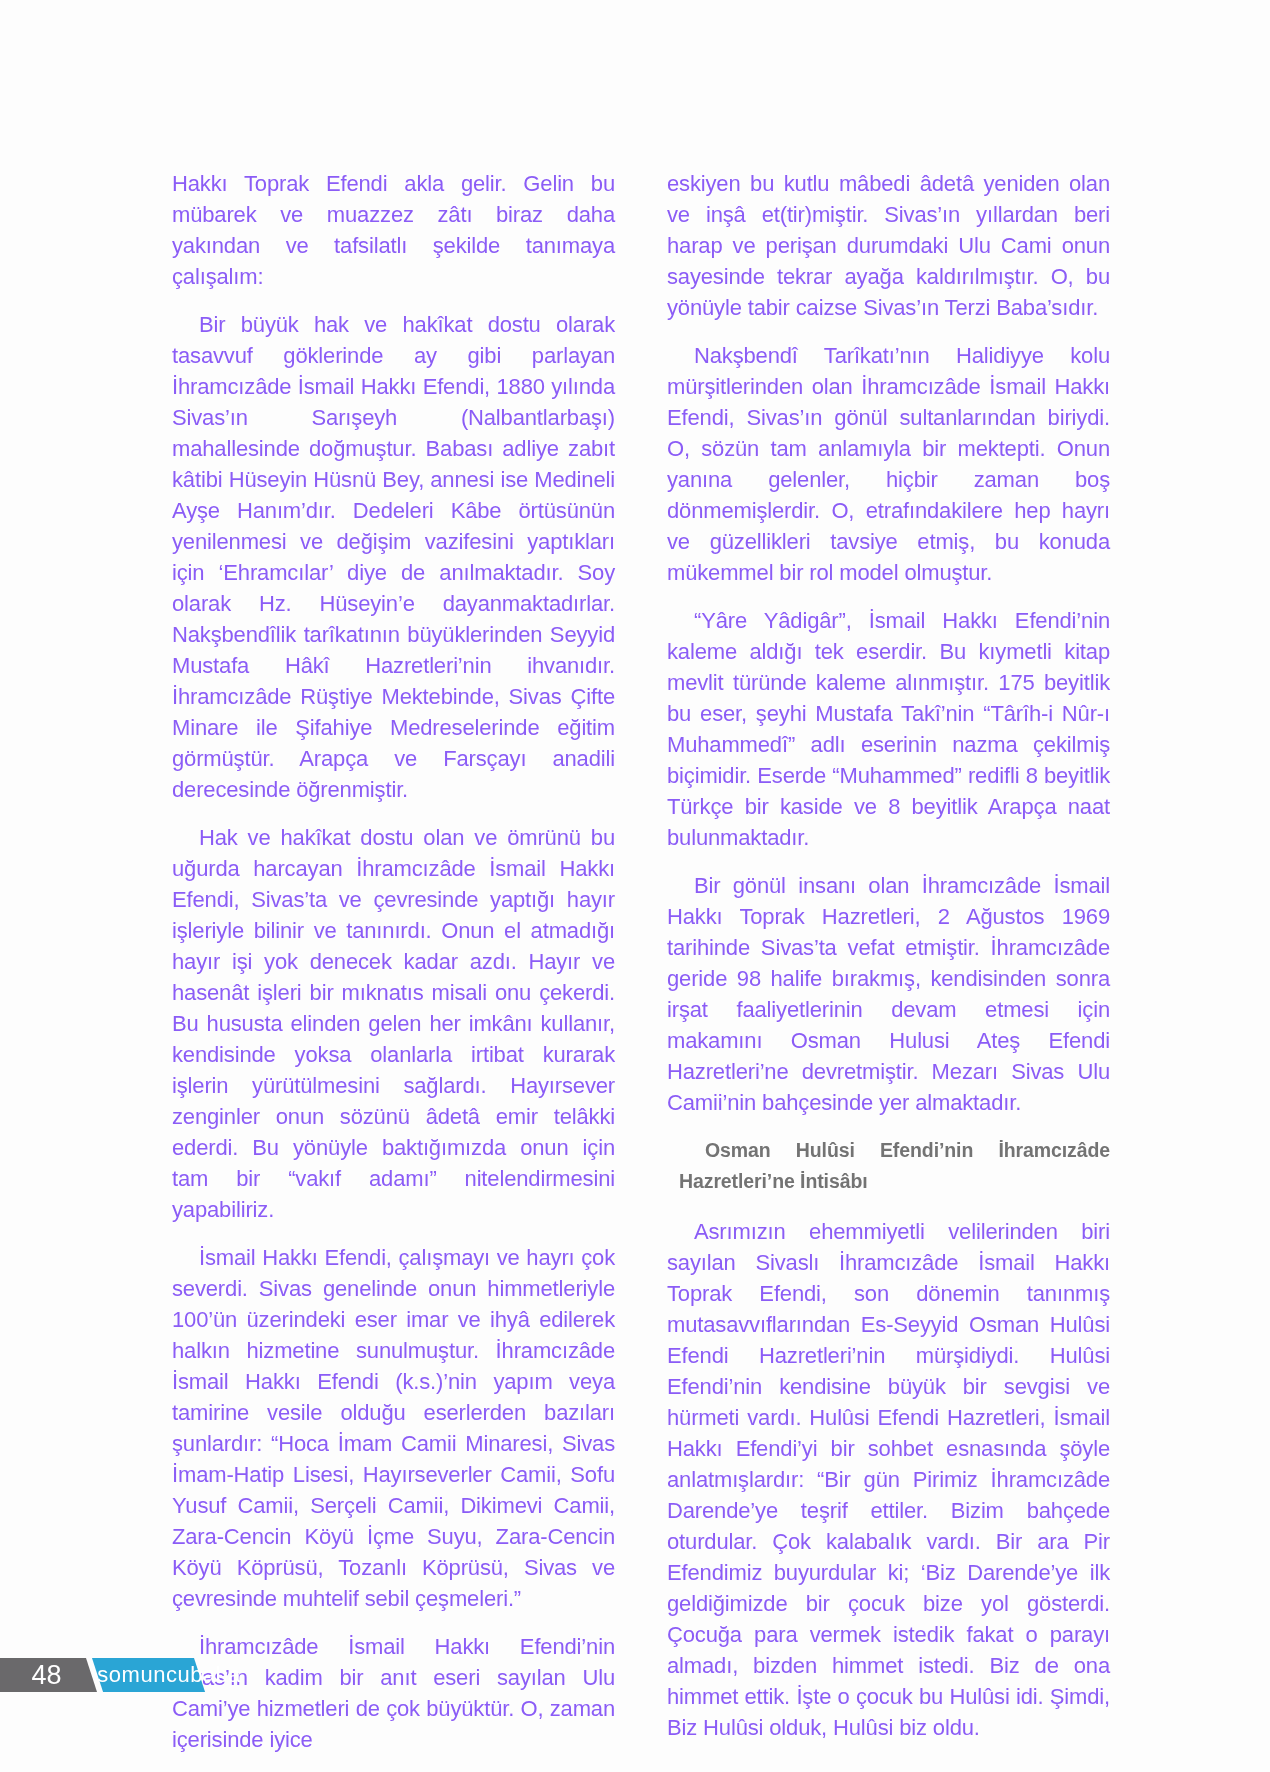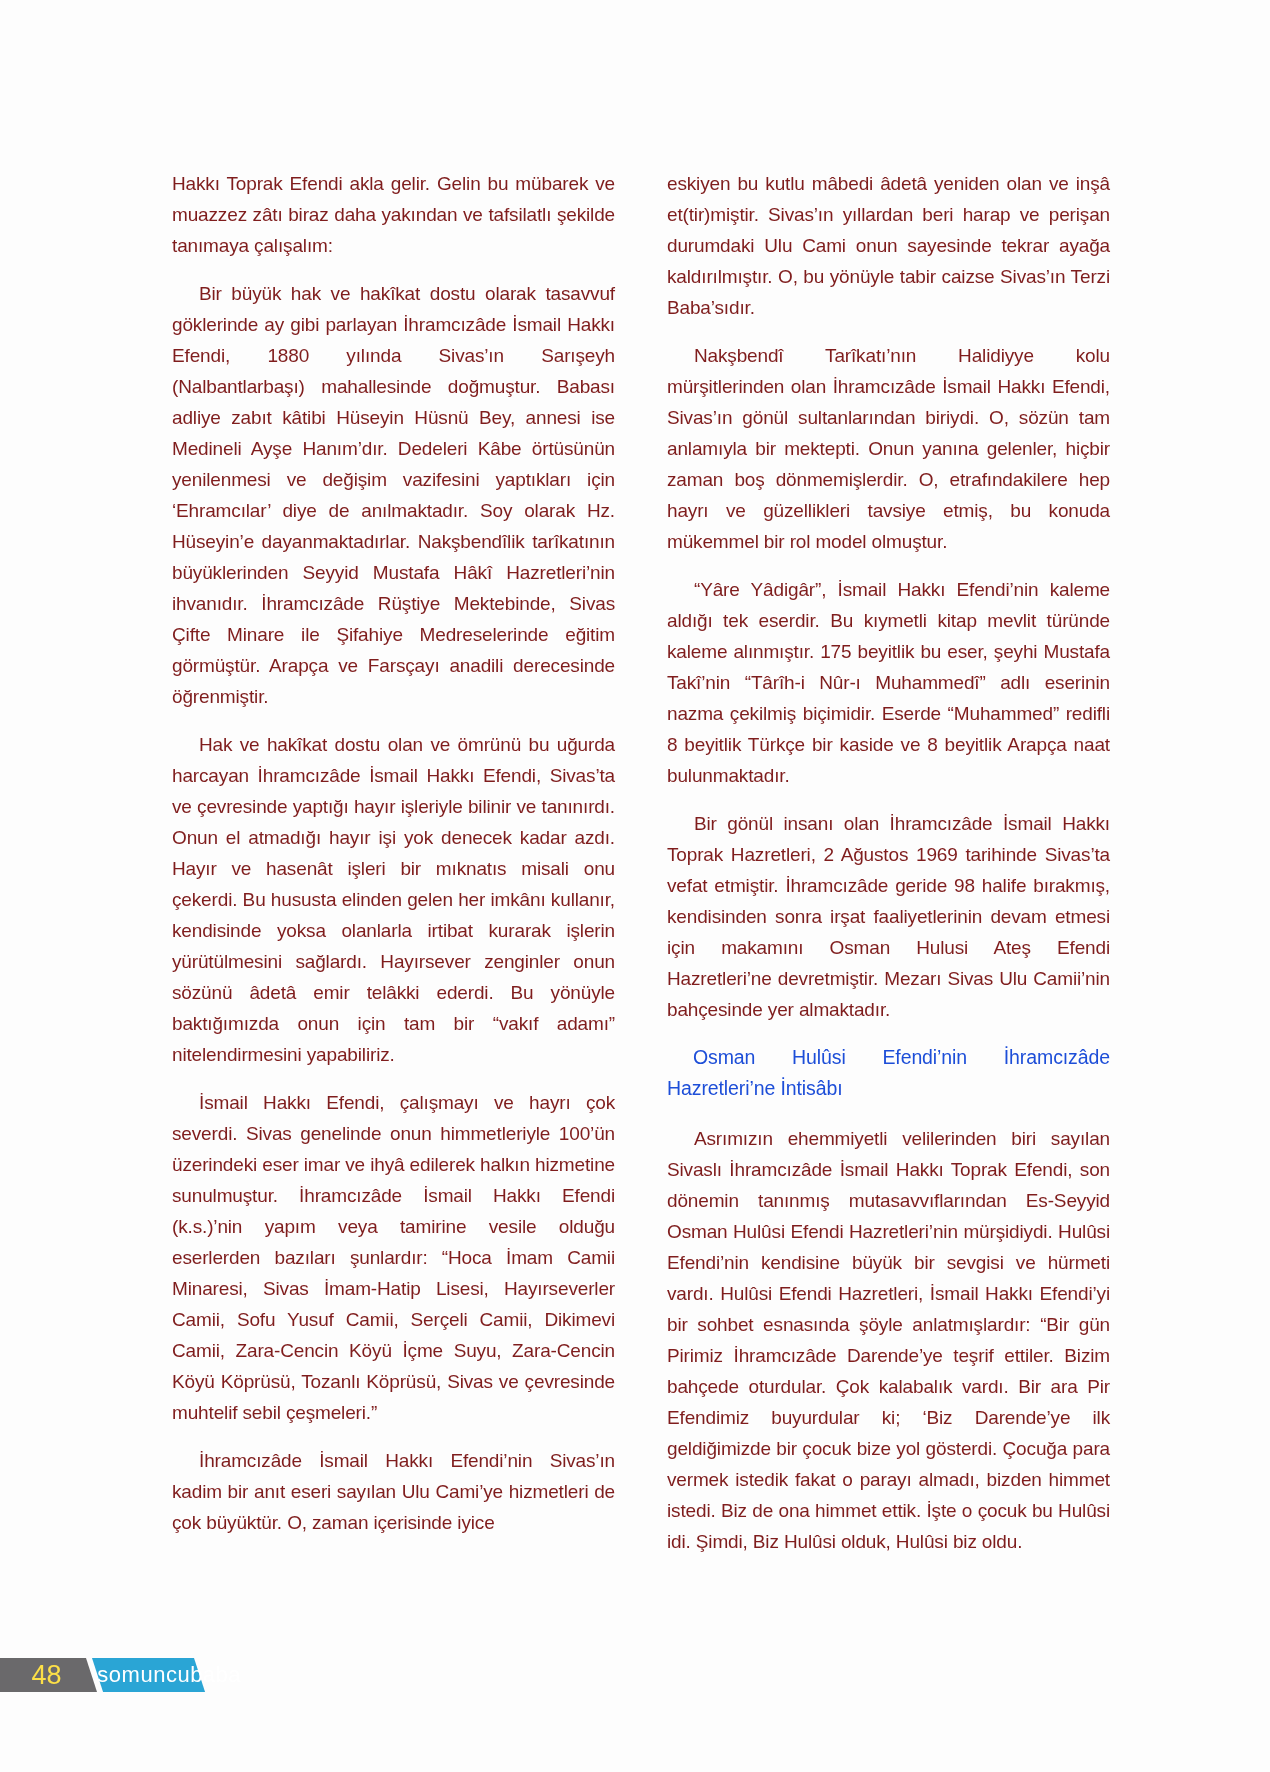--- a/index.html
+++ b/index.html
@@ -18,37 +18,37 @@
   .column {
     position: absolute;
     top: 168px;
     width: 443px;
   }
   .column.left  { left: 172px; }
   .column.right { left: 667px; }
 
   .column p {
     margin: 0 0 17px 0;
-    font-size: 19px;
+    font-size: 22px;
     line-height: 31px;
     letter-spacing: -0.15px;
-    color: #7f1d1d;
+    color: #8b5cf6;
     text-align: justify;
     text-indent: 27px;
     font-weight: 400;
   }
   .column p.no-indent { text-indent: 0; }
 
   h2.section-heading {
-    margin: 3px 0 19px 0;
+    margin: 3px 0 19px 12px;
     font-size: 19.5px;
     line-height: 31px;
     letter-spacing: -0.1px;
-    color: #1d4ed8;
-    font-weight: 400;
+    color: #737373;
+    font-weight: 700;
     text-align: justify;
     text-indent: 26px;
   }
 
   .footer {
     position: absolute;
     left: 0;
     top: 1658px;
     width: 300px;
     height: 34px;
@@ -59,21 +59,21 @@
     top: 0;
     width: 97px;
     height: 34px;
     background: #6a696b;
     clip-path: polygon(0 0, 86px 0, 97px 100%, 0 100%);
     display: flex;
     align-items: center;
     justify-content: center;
   }
   .page-number-bar span {
-    color: #fde047;
+    color: #ffffff;
     font-size: 27px;
     line-height: 34px;
     padding-left: 12px;
     padding-right: 16px;
     font-weight: 400;
     font-family: "Liberation Sans", sans-serif;
   }
   .logo-bar {
     position: absolute;
     left: 92px;

